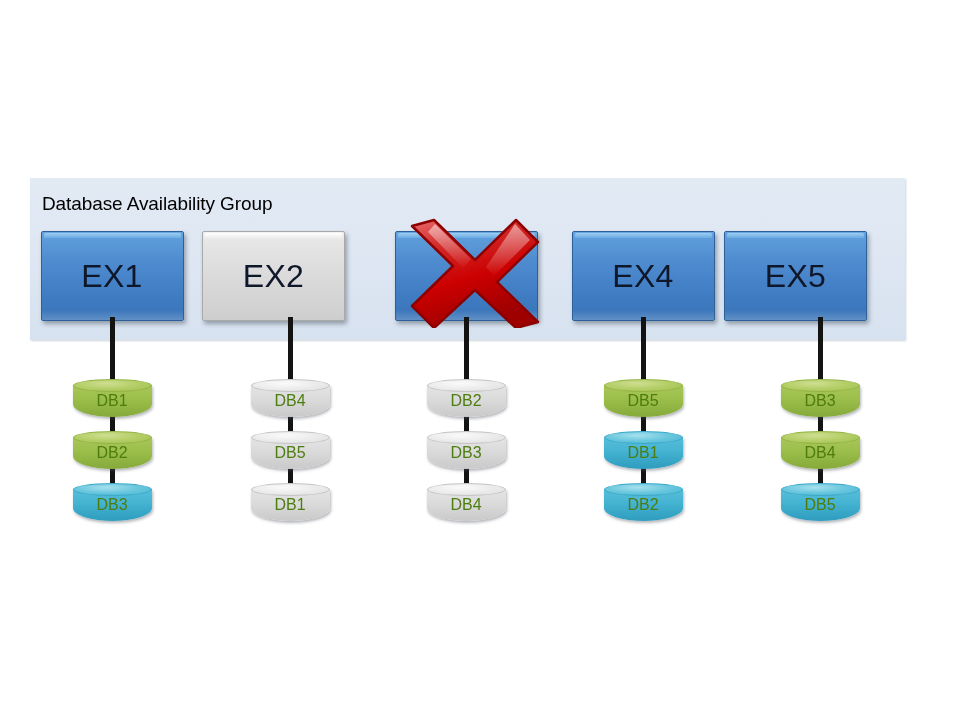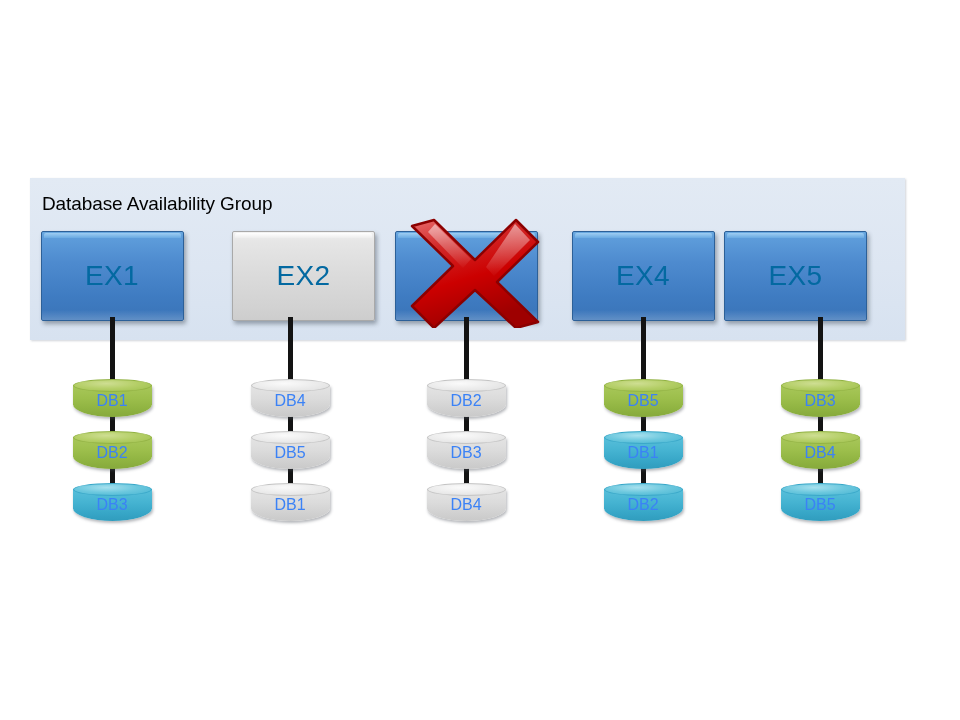--- a/index.html
+++ b/index.html
@@ -59,22 +59,22 @@
     border-radius: 2px;
     box-shadow: 2px 3px 4px rgba(60,70,85,0.45);
     overflow: hidden;
   }
   .server .label {
     position: absolute;
     inset: 0;
     display: flex;
     align-items: center;
     justify-content: center;
-    font-size: 28px;
-    color: #0369a1;
+    font-size: 32px;
+    color: #0f172a;
     letter-spacing: 0.3px;
     z-index: 3;
   }
 
   
   .server.blue .face {
     background:
       linear-gradient(180deg,
         #6aa9e0 0%,
         #5e9ddb 6%,
@@ -169,21 +169,21 @@
   }
   .db .txt {
     position: absolute;
     inset: 0;
     display: flex;
     align-items: center;
     justify-content: center;
     padding-top: 5px;
     box-sizing: border-box;
     font-size: 16px;
-    color: #3b82f6;
+    color: #4d7c0f;
     z-index: 6;
   }
 
   
   .db.green .body {
     background: linear-gradient(180deg, #a8c75a 0%, #9dbf4c 40%, #8fb341 75%, #86a93c 100%);
   }
   .db.green .top {
     background: radial-gradient(ellipse at 42% 32%, #cede92 0%, #b5cf68 48%, #9dbf4c 100%);
     border: 1px solid #93b345;
@@ -235,21 +235,21 @@
         <div class="top"></div>
         <div class="txt">DB2</div>
       </div>
       <div class="link" style="left: 109.5px; top: 467px; height: 24px;"></div>
       <div class="db blue" style="left: 72.5px; top: 483px;">
         <div class="body"></div>
         <div class="top"></div>
         <div class="txt">DB3</div>
       </div>
       <div class="connector" style="left: 287.5px; top: 317px; height: 70px;"></div>
-      <div class="server gray" style="left: 232px;">
+      <div class="server gray" style="left: 202px;">
         <div class="face"></div>
         <div class="label">EX2</div>
       </div>
       <div class="db gray" style="left: 250.5px; top: 379px;">
         <div class="body"></div>
         <div class="top"></div>
         <div class="txt">DB4</div>
       </div>
       <div class="link" style="left: 287.5px; top: 415px; height: 24px;"></div>
       <div class="db gray" style="left: 250.5px; top: 431px;">

